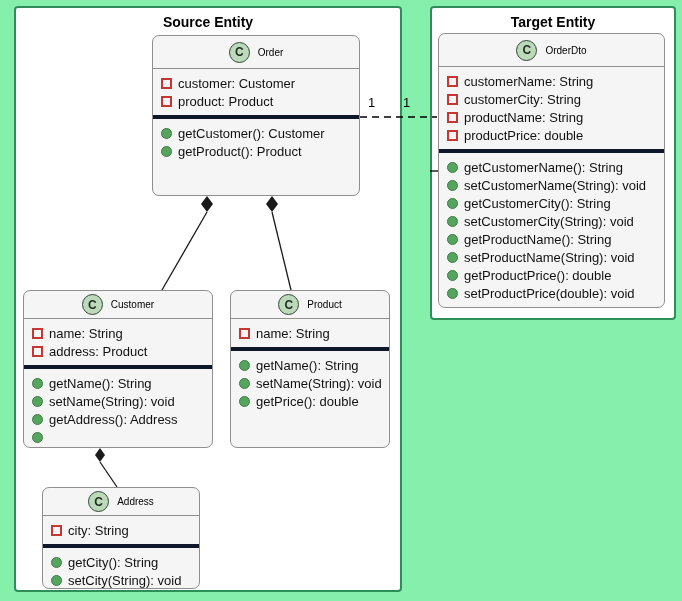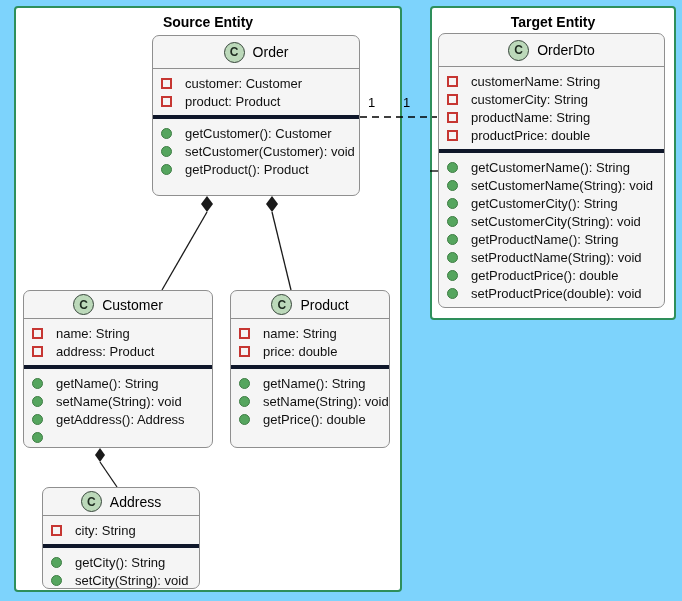--- a/index.html
+++ b/index.html
@@ -1,16 +1,16 @@
 <!DOCTYPE html>
 <html><head>
 <meta charset="utf-8">
 <style>
   html,body { margin:0; padding:0; background:#f8f8f8; font-family:"Liberation Sans", sans-serif; }
-  #canvas { position:relative; width:682px; height:601px; background:#7dd3fc; overflow:hidden; }
+  #canvas { position:relative; width:682px; height:601px; background:#86efac; overflow:hidden; }
 
   
   .frame { position:absolute; box-sizing:border-box; border:2px solid #2e8f5b; border-radius:4px; background:#ffffff; z-index:1; }
   .frame-source { left:14px; top:6px; width:388px; height:586px; }
   .frame-target { left:430px; top:6px; width:246px; height:314px; }
   .frame-title { position:absolute; top:6px; left:0; width:100%; text-align:center; font-size:14px; font-weight:bold; color:#000; }
 
   
   svg.connectors { position:absolute; left:0; top:0; z-index:2; pointer-events:none; }
 
@@ -24,27 +24,27 @@
                border-radius:7px; display:flex; flex-direction:column; z-index:3; overflow:hidden; }
   .box-order    { left:152px; top:35px;  width:208px; height:161px; }
   .box-orderdto { left:438px; top:33px;  width:227px; height:275px; }
   .box-customer { left:23px;  top:290px; width:190px; height:158px; }
   .box-product  { left:230px; top:290px; width:160px; height:158px; }
   .box-address  { left:42px;  top:487px; width:158px; height:102px; }
 
   .uml-head { display:flex; align-items:center; justify-content:center; gap:8px;
               border-bottom:1px solid #8f8f8f; flex:0 0 32px; }
   .small-head .uml-head { flex:0 0 27px; }
-  .cname { font-size:14px; color:#000; }
+  .cname { font-size:10px; color:#000; }
   .cicon { width:19px; height:19px; border-radius:50%; background:#bcd9ba; border:1px solid #36453a;
            display:flex; align-items:center; justify-content:center; font-size:12px; font-weight:bold; color:#1e2b20; }
 
   .uml-attrs   { padding:5px 0; }
   .uml-methods { padding:5px 0; border-top:4px solid #0f172a; flex:1; }
-  .row { display:flex; align-items:center; gap:13px; height:18px; padding:0 8px; }
+  .row { display:flex; align-items:center; gap:6px; height:18px; padding:0 8px; }
   .fld { width:7px; height:7px; border:2px solid #c63632; background:transparent; flex:none; }
   .mtd { width:9px; height:9px; border-radius:50%; background:#55a55e; border:1px solid #3e7d44; flex:none; }
   .txt { font-size:13px; color:#111; white-space:nowrap; }
 </style>
 </head>
 <body>
 
 <div id="canvas">
 
   <div class="frame frame-source">
@@ -86,24 +86,20 @@
           <span class="txt">product: Product</span>
         </div>
     </div>
     <div class="uml-methods">
       <div class="row">
           <span class="mtd"></span>
           <span class="txt">getCustomer(): Customer</span>
         </div>
       <div class="row">
           <span class="mtd"></span>
-          <span class="txt">setCustomer(Customer): void</span>
-        </div>
-      <div class="row">
-          <span class="mtd"></span>
           <span class="txt">getProduct(): Product</span>
         </div>
     </div>
   </div>
 
   <div class="uml-class box-orderdto">
     <div class="uml-head">
       <span class="cicon">C</span>
       <span class="cname">OrderDto</span>
     </div>
@@ -198,24 +194,20 @@
   <div class="uml-class box-product small-head">
     <div class="uml-head">
       <span class="cicon">C</span>
       <span class="cname">Product</span>
     </div>
     <div class="uml-attrs">
       <div class="row">
           <span class="fld"></span>
           <span class="txt">name: String</span>
         </div>
-      <div class="row">
-          <span class="fld"></span>
-          <span class="txt">price: double</span>
-        </div>
     </div>
     <div class="uml-methods">
       <div class="row">
           <span class="mtd"></span>
           <span class="txt">getName(): String</span>
         </div>
       <div class="row">
           <span class="mtd"></span>
           <span class="txt">setName(String): void</span>
         </div>

